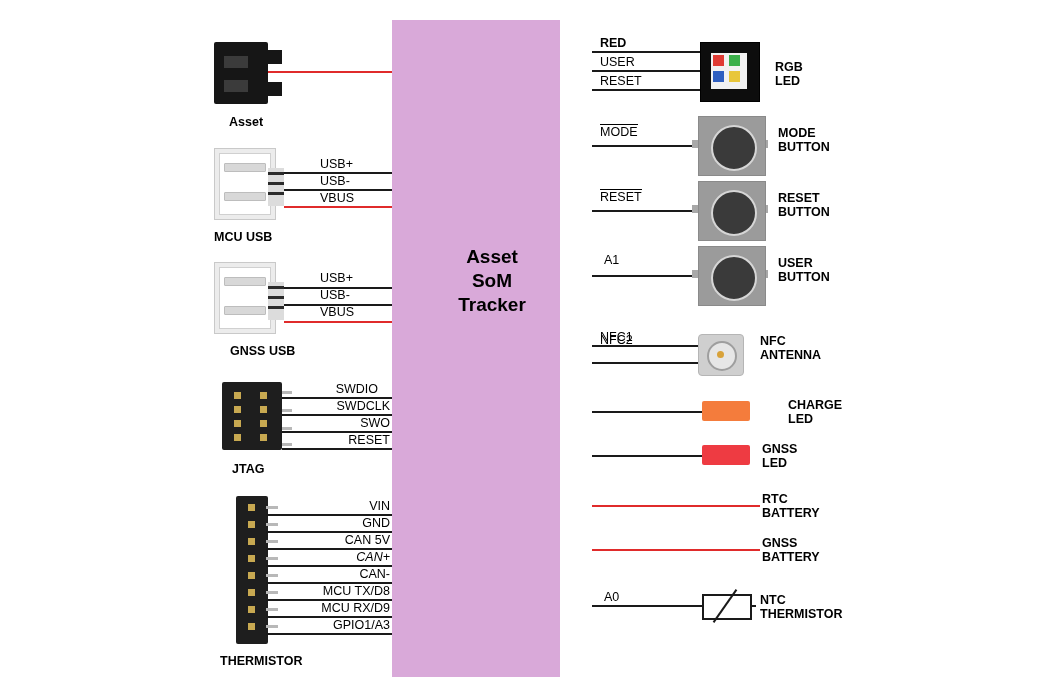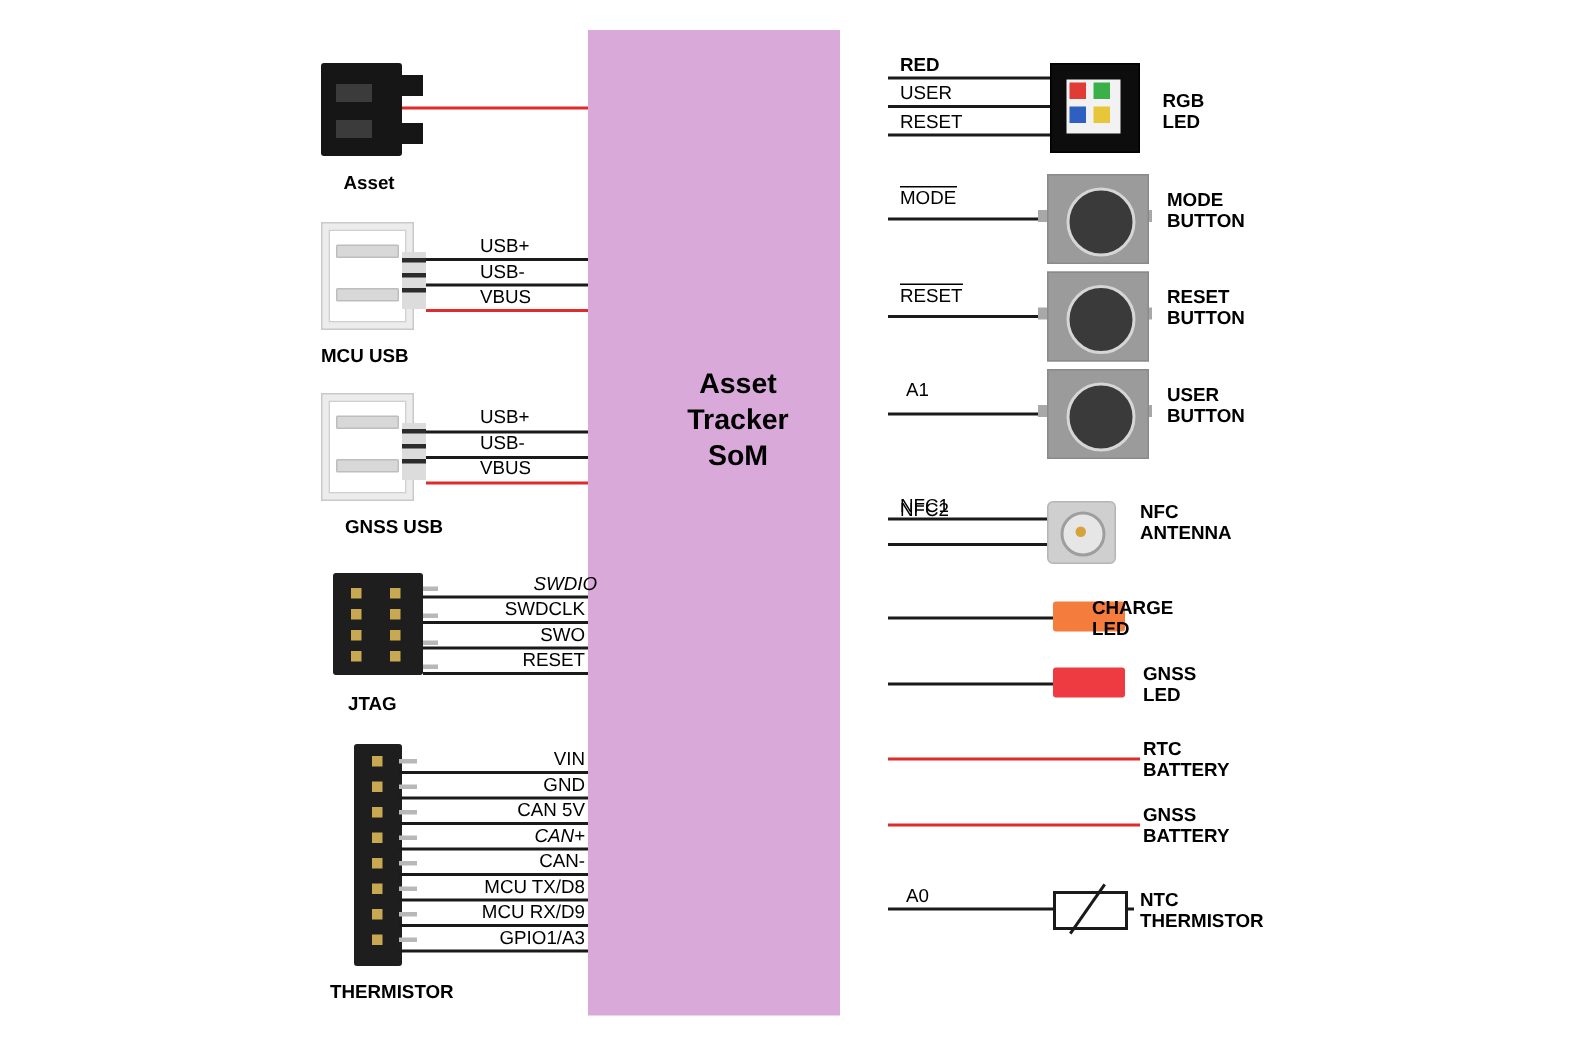--- a/index.html
+++ b/index.html
@@ -230,22 +230,22 @@
   }
 </style>
 </head>
 <body>
 
 <div id="canvas">
 
   <div class="abs som">
     <div class="som-label">
       <div>Asset</div>
+      <div>SoM</div>
       <div>Tracker</div>
-      <div>SoM</div>
     </div>
   </div>
 
   <div class="abs lipo-body" style="left:214px; top:42px; width:54px; height:62px;"></div>
   <div class="abs lipo-slot" style="left:224px; top:56px; width:24px; height:12px;"></div>
   <div class="abs lipo-slot" style="left:224px; top:80px; width:24px; height:12px;"></div>
   <div class="abs" style="left:266px; top:50px; width:16px; height:14px; background:#161616;"></div>
   <div class="abs" style="left:266px; top:82px; width:16px; height:14px; background:#161616;"></div>
   <div class="abs wire red" style="left:268px; top:71px; width:124px;"></div>
   <div class="caption" style="left:229px; top:115px;">Asset</div>
@@ -292,21 +292,21 @@
   <div class="abs jtag-pin" style="left:234px; top:434px;"></div>
   <div class="abs jtag-pin" style="left:260px; top:434px;"></div>
   <div class="abs jtag-leg" style="left:282px; top:391px;"></div>
   <div class="abs jtag-leg" style="left:282px; top:409px;"></div>
   <div class="abs jtag-leg" style="left:282px; top:427px;"></div>
   <div class="abs jtag-leg" style="left:282px; top:443px;"></div>
   <div class="abs wire" style="left:282px; top:397px; width:110px;"></div>
   <div class="abs wire" style="left:282px; top:414px; width:110px;"></div>
   <div class="abs wire" style="left:282px; top:431px; width:110px;"></div>
   <div class="abs wire" style="left:282px; top:448px; width:110px;"></div>
-  <div class="siglabel right" style="left:300px; top:382px; width:98px;font-style:italic;">SWDIO</div>
+  <div class="siglabel right" style="left:280px; top:382px; width:98px;">SWDIO</div>
   <div class="siglabel right" style="left:292px; top:399px; width:98px;">SWDCLK</div>
   <div class="siglabel right" style="left:292px; top:416px; width:98px;">SWO</div>
   <div class="siglabel right" style="left:292px; top:433px; width:98px;">RESET</div>
   <div class="caption" style="left:232px; top:462px;">JTAG</div>
 
   <div class="abs exp-body" style="left:236px; top:496px; width:32px; height:148px;"></div>
   <div class="abs exp-pin" style="left:248px; top:504px;"></div>
   <div class="abs exp-pin" style="left:248px; top:521px;"></div>
   <div class="abs exp-pin" style="left:248px; top:538px;"></div>
   <div class="abs exp-pin" style="left:248px; top:555px;"></div>
@@ -408,21 +408,21 @@
     <div class="nfc-ring"></div>
     <div class="nfc-dot"></div>
   </div>
   <div class="caption" style="left:760px; top:334px;">
     <div>NFC</div>
     <div>ANTENNA</div>
   </div>
 
   <div class="abs wire" style="left:592px; top:411px; width:110px;"></div>
   <div class="abs led-chip" style="left:702px; top:401px; background:#f47c3c;"></div>
-  <div class="caption" style="left:728px; top:398px;">
+  <div class="caption" style="left:788px; top:398px;">
     <div>CHARGE</div>
     <div>LED</div>
   </div>
 
   <div class="abs wire" style="left:592px; top:455px; width:110px;"></div>
   <div class="abs led-chip" style="left:702px; top:445px; background:#ee3b42;"></div>
   <div class="caption" style="left:762px; top:442px;">
     <div>GNSS</div>
     <div>LED</div>
   </div>

